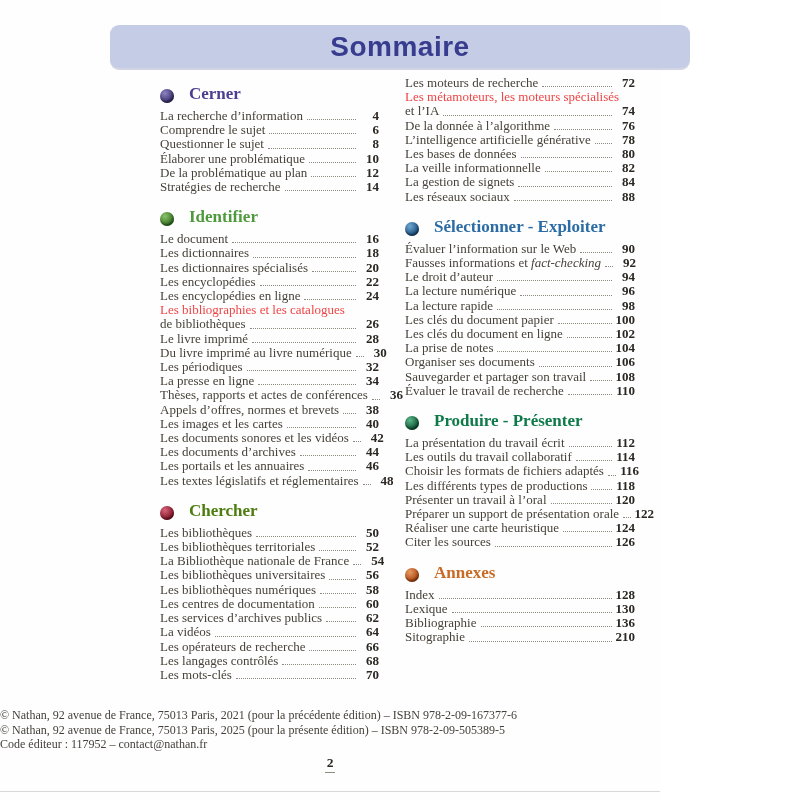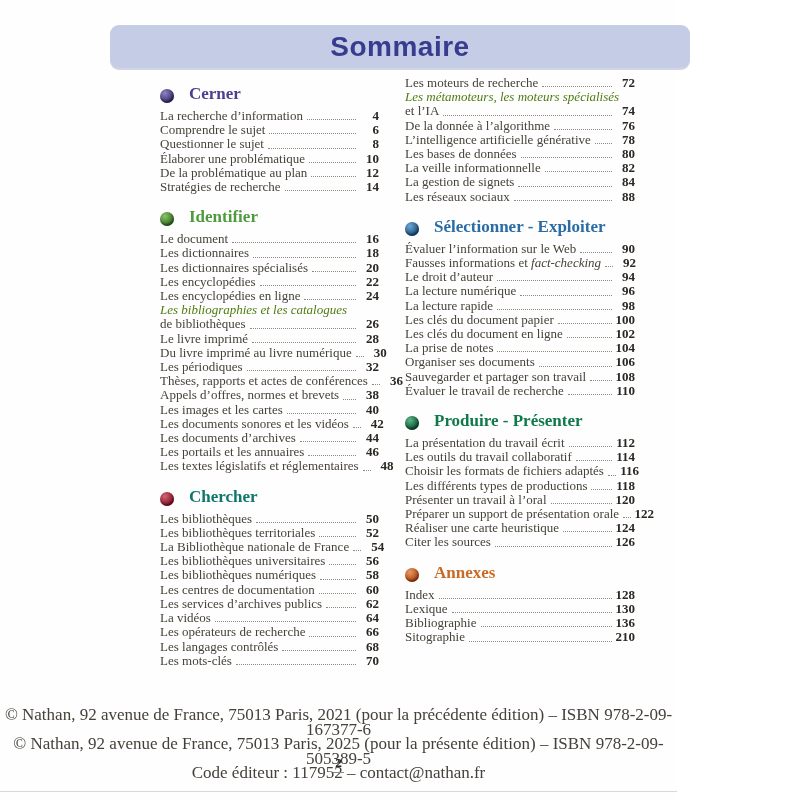--- a/index.html
+++ b/index.html
@@ -1,21 +1,21 @@
 <!DOCTYPE html>
 <html><head>
 <meta charset="utf-8">
 <style>
   html,body{margin:0;padding:0;}
   body{
     width:800px;height:800px;background:#ffffff;
     font-family:"Liberation Serif", serif;
     position:relative;overflow:hidden;
   }
-  .page{position:relative;width:660px;height:800px;background:#fefefe;padding-left:17px;}
+  .page{position:relative;width:660px;height:800px;background:#fefefe;}
 
   .banner{
     position:absolute;left:110px;top:25px;width:580px;height:43px;
     border-radius:9px;
     display:flex;align-items:center;justify-content:center;
     box-shadow:0 2px 0 rgba(125,134,175,0.35);
   }
   .banner-title{
     font-family:"Liberation Sans", sans-serif;
     font-weight:bold;font-size:28px;letter-spacing:0.5px;
@@ -38,33 +38,33 @@
     font-weight:bold;font-size:17px;line-height:18px;
     font-family:"Liberation Serif", serif;
   }
 
   .entry{
     display:flex;align-items:baseline;
     font-size:13px;line-height:14.2px;color:#474239;
   }
   .entry-label{white-space:nowrap;}
   .entry-label i{font-style:italic;}
-  .pre-line{font-size:13px;line-height:14.2px;color:#4d7c0f;font-style:italic;}
+  .pre-line{font-size:13px;line-height:14.2px;color:#ef4444;}
   .leader{
     flex:1;min-width:8px;margin:0 3px 3px 4px;align-self:flex-end;
     border-bottom:1px dotted #8d897e;height:0;
   }
   .page-num{
     font-weight:bold;color:#2b2722;min-width:20px;text-align:right;
     font-size:13px;
   }
 
   .footer{
-    position:absolute;left:0;right:0;top:708px;text-align:center;
-    font-size:17px;line-height:14.5px;color:#45413a;
+    position:absolute;left:0;right:0;top:708px;text-align:left;
+    font-size:12px;line-height:14.5px;color:#45413a;
   }
   .page-foot{
     position:absolute;left:0;right:0;top:753px;text-align:center;
   }
   .page-foot .num{
     display:inline-block;font-weight:bold;font-size:13.5px;color:#2b2722;
     border-bottom:1px solid #8d897e;padding:0 2px 1px 2px;
   }
   .bottom-rule{
     position:absolute;left:0;right:0;top:791px;
@@ -159,20 +159,25 @@
         <span class="entry-label">Du livre imprimé au livre numérique</span>
         <span class="leader"></span>
         <span class="page-num">30</span>
       </div>
       <div class="entry">
         <span class="entry-label">Les périodiques</span>
         <span class="leader"></span>
         <span class="page-num">32</span>
       </div>
       <div class="entry">
+        <span class="entry-label">La presse en ligne</span>
+        <span class="leader"></span>
+        <span class="page-num">34</span>
+      </div>
+      <div class="entry">
         <span class="entry-label">Thèses, rapports et actes de conférences</span>
         <span class="leader"></span>
         <span class="page-num">36</span>
       </div>
       <div class="entry">
         <span class="entry-label">Appels d’offres, normes et brevets</span>
         <span class="leader"></span>
         <span class="page-num">38</span>
       </div>
       <div class="entry">
@@ -195,21 +200,21 @@
         <span class="leader"></span>
         <span class="page-num">46</span>
       </div>
       <div class="entry">
         <span class="entry-label">Les textes législatifs et réglementaires</span>
         <span class="leader"></span>
         <span class="page-num">48</span>
       </div>
       <div class="section-header">
         <span class="ball" style="background: radial-gradient(circle at 35% 30%, rgb(212, 100, 122) 0%, rgb(126, 16, 32) 72%);"></span>
-        <span class="section-title" style="color: #0f766e;">Chercher</span>
+        <span class="section-title" style="color: #4d7c0f;">Chercher</span>
       </div>
       <div class="entry">
         <span class="entry-label">Les bibliothèques</span>
         <span class="leader"></span>
         <span class="page-num">50</span>
       </div>
       <div class="entry">
         <span class="entry-label">Les bibliothèques territoriales</span>
         <span class="leader"></span>
         <span class="page-num">52</span>

